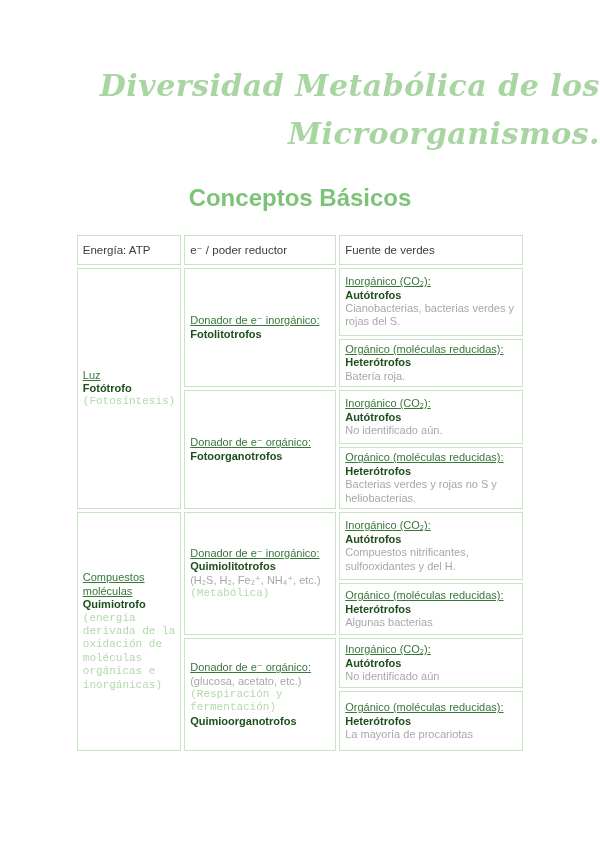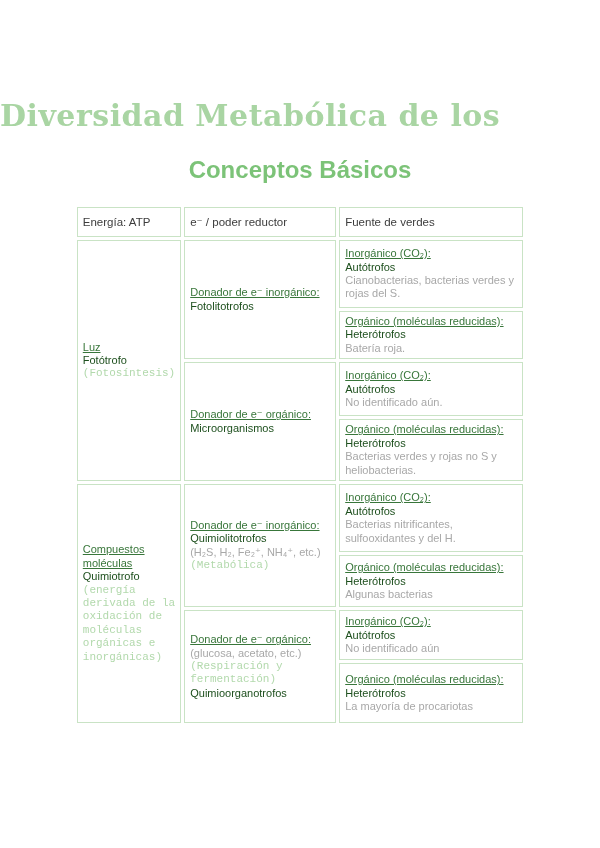--- a/index.html
+++ b/index.html
@@ -12,31 +12,32 @@
     --border_green:#c9e3c5;
     --header_text:#3c3c3c;
   }
   html,body{margin:0;padding:0;}
   body{
     width:600px;height:848px;background:#ffffff;
     font-family:"Liberation Sans","DejaVu Sans",sans-serif;
     overflow:hidden;
   }
   .title{
-    margin-top:92px;
-    text-align:left;
+    margin-top:62px;
+    text-align:right;
     font-family:"DejaVu Serif",serif;
+    font-style:italic;
     font-weight:bold;
     font-size:30px;
     line-height:48px;
     color:var(--title_green);
     letter-spacing:0.5px;
   }
   .subtitle{
-    margin-top:16px;
+    margin-top:26px;
     text-align:center;
     font-weight:bold;
     font-size:24px;
     color:var(--subtitle_green);
   }
   table{
     border-collapse:separate;
     border-spacing:3px;
     margin:20px auto 0 auto;
     table-layout:fixed;
@@ -55,36 +56,37 @@
     word-wrap:break-word;
     margin-left:44px;
   }
   th{
     font-weight:normal;
     color:var(--header_text);
     font-size:11.5px;
     height:22px;
   }
   .lk{color:var(--link_green);text-decoration:underline;}
-  .bd{color:var(--bold_green);font-weight:normal;}
+  .bd{color:var(--bold_green);font-weight:bold;}
   .gy{color:var(--gray_text);}
   .nt{color:var(--note_green);font-family:Liberation Mono, monospace;}
   td.h62{height:60px}
   td.h40{height:38px}
   td.h48{height:46px}
   td.h56{height:54px}
   td.h46{height:44px}
   td.h44{height:42px}
   td.h54{height:52px}
 </style>
 </head>
 <body>
 
 <div class="title">
   <span>Diversidad Metabólica de los</span><br>
+  <span>Microorganismos.</span>
 </div>
 
 <div class="subtitle">Conceptos Básicos</div>
 
 <table>
   <colgroup>
       <col class="c1">
       <col class="c2">
       <col class="c3">
     </colgroup>
@@ -115,21 +117,21 @@
   <tr>
     <td class="h40">
       <div class="lk">Orgánico (moléculas reducidas):</div>
       <div class="bd">Heterótrofos</div>
       <div class="gy">Batería roja.</div>
     </td>
   </tr>
   <tr>
     <td rowspan="2">
       <div class="lk">Donador de e⁻ orgánico:</div>
-      <div class="bd">Microorganismos</div>
+      <div class="bd">Fotoorganotrofos</div>
     </td>
     <td class="h48">
       <div class="lk">Inorgánico (CO₂):</div>
       <div class="bd">Autótrofos</div>
       <div class="gy">No identificado aún.</div>
     </td>
   </tr>
   <tr>
     <td class="h56">
       <div class="lk">Orgánico (moléculas reducidas):</div>
@@ -146,21 +148,21 @@
     </td>
     <td rowspan="2">
       <div class="lk">Donador de e⁻ inorgánico:</div>
       <div class="bd">Quimiolitotrofos</div>
       <div class="gy">(H₂S, H₂, Fe₂⁺, NH₄⁺, etc.)</div>
       <div class="nt">(Metabólica)</div>
     </td>
     <td class="h62">
       <div class="lk">Inorgánico (CO₂):</div>
       <div class="bd">Autótrofos</div>
-      <div class="gy">Bacterias nitrificantes, sulfooxidantes y del H.</div>
+      <div class="gy">Compuestos nitrificantes, sulfooxidantes y del H.</div>
     </td>
   </tr>
   <tr>
     <td class="h46">
       <div class="lk">Orgánico (moléculas reducidas):</div>
       <div class="bd">Heterótrofos</div>
       <div class="gy">Algunas bacterias</div>
     </td>
   </tr>
   <tr>

